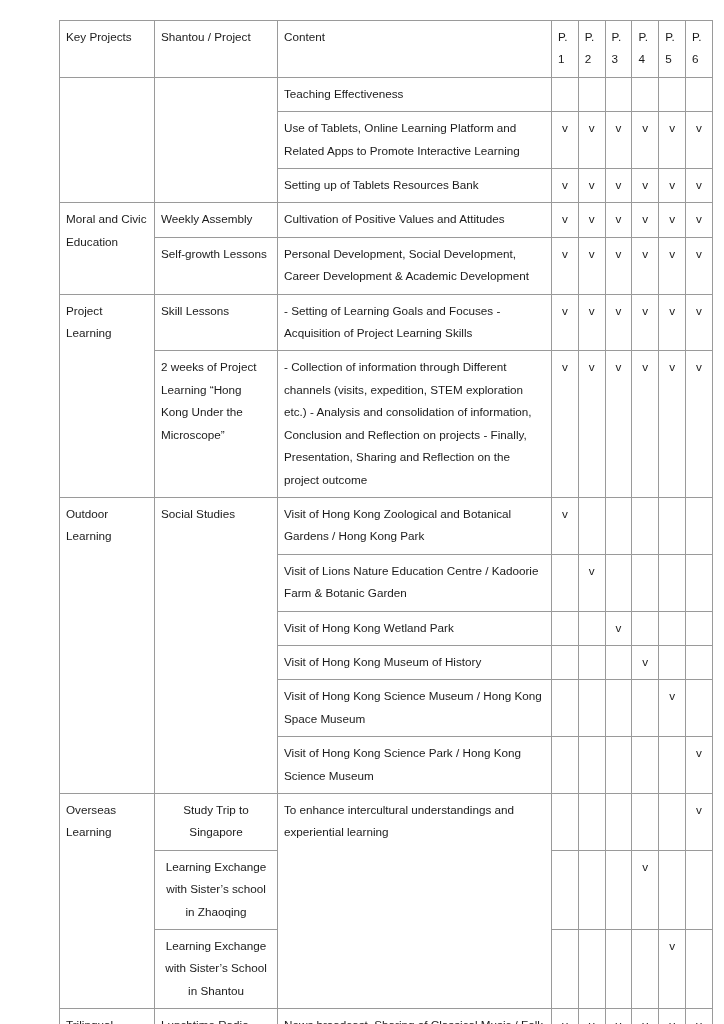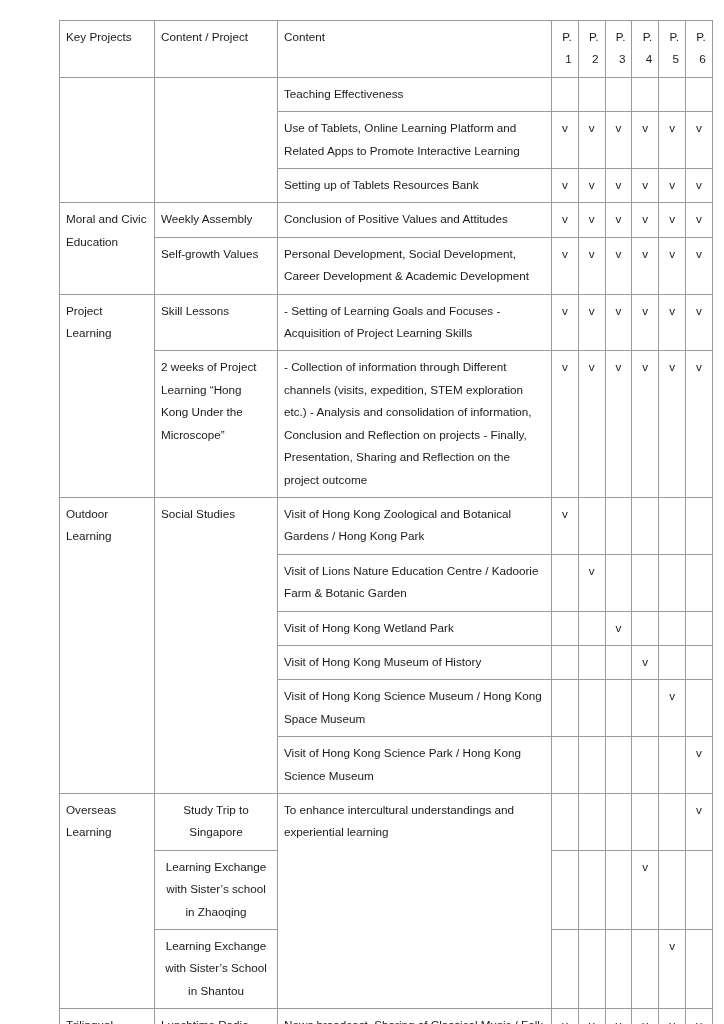--- a/index.html
+++ b/index.html
@@ -48,21 +48,21 @@
 
   td.key, td.subj, td.cont { text-align: left; }
   td.p {
     text-align: center;
     vertical-align: top;
     padding: 5px 2px 6px 2px;
     font-size: 10.5px;
     line-height: 22.4px;
   }
   td.phead {
-    text-align: right;
+    text-align: left;
     font-size: 10.2px;
     padding: 5px 2px 6px 2px;
     line-height: 22.4px;
   }
   td.small {
     font-size: 10.2px;
     line-height: 21.5px;
     text-align: center;
   }
   td.empty { padding: 0; }
@@ -80,21 +80,21 @@
         <col class="c-p">
         <col class="c-p">
       <col class="c-p">
         <col class="c-p">
         <col class="c-p">
     </colgroup>
     <tbody>
 
       <tr>
         <td class="key">Key Projects</td>
-        <td class="subj">Content / Project</td>
+        <td class="subj">Shantou / Project</td>
         <td class="cont">Content</td>
         <td class="phead">P.1</td>
         <td class="phead">P.2</td>
         <td class="phead">P.3</td>
         <td class="phead">P.4</td>
         <td class="phead">P.5</td>
         <td class="phead">P.6</td>
       </tr>
 
       <tr>
@@ -125,31 +125,31 @@
         <td class="p">v</td>
         <td class="p">v</td>
         <td class="p">v</td>
         <td class="p">v</td>
         <td class="p">v</td>
       </tr>
 
       <tr>
         <td class="key" rowspan="2">Moral and Civic Education</td>
         <td class="subj">Weekly Assembly</td>
-        <td class="cont">Conclusion of Positive Values and Attitudes</td>
-        <td class="p">v</td>
-        <td class="p">v</td>
-        <td class="p">v</td>
-        <td class="p">v</td>
-        <td class="p">v</td>
-        <td class="p">v</td>
-      </tr>
-
-      <tr>
-        <td class="subj">Self-growth Values</td>
+        <td class="cont">Cultivation of Positive Values and Attitudes</td>
+        <td class="p">v</td>
+        <td class="p">v</td>
+        <td class="p">v</td>
+        <td class="p">v</td>
+        <td class="p">v</td>
+        <td class="p">v</td>
+      </tr>
+
+      <tr>
+        <td class="subj">Self-growth Lessons</td>
         <td class="cont">Personal Development, Social Development, Career Development &amp; Academic Development</td>
         <td class="p">v</td>
         <td class="p">v</td>
         <td class="p">v</td>
         <td class="p">v</td>
         <td class="p">v</td>
         <td class="p">v</td>
       </tr>
 
       <tr>

